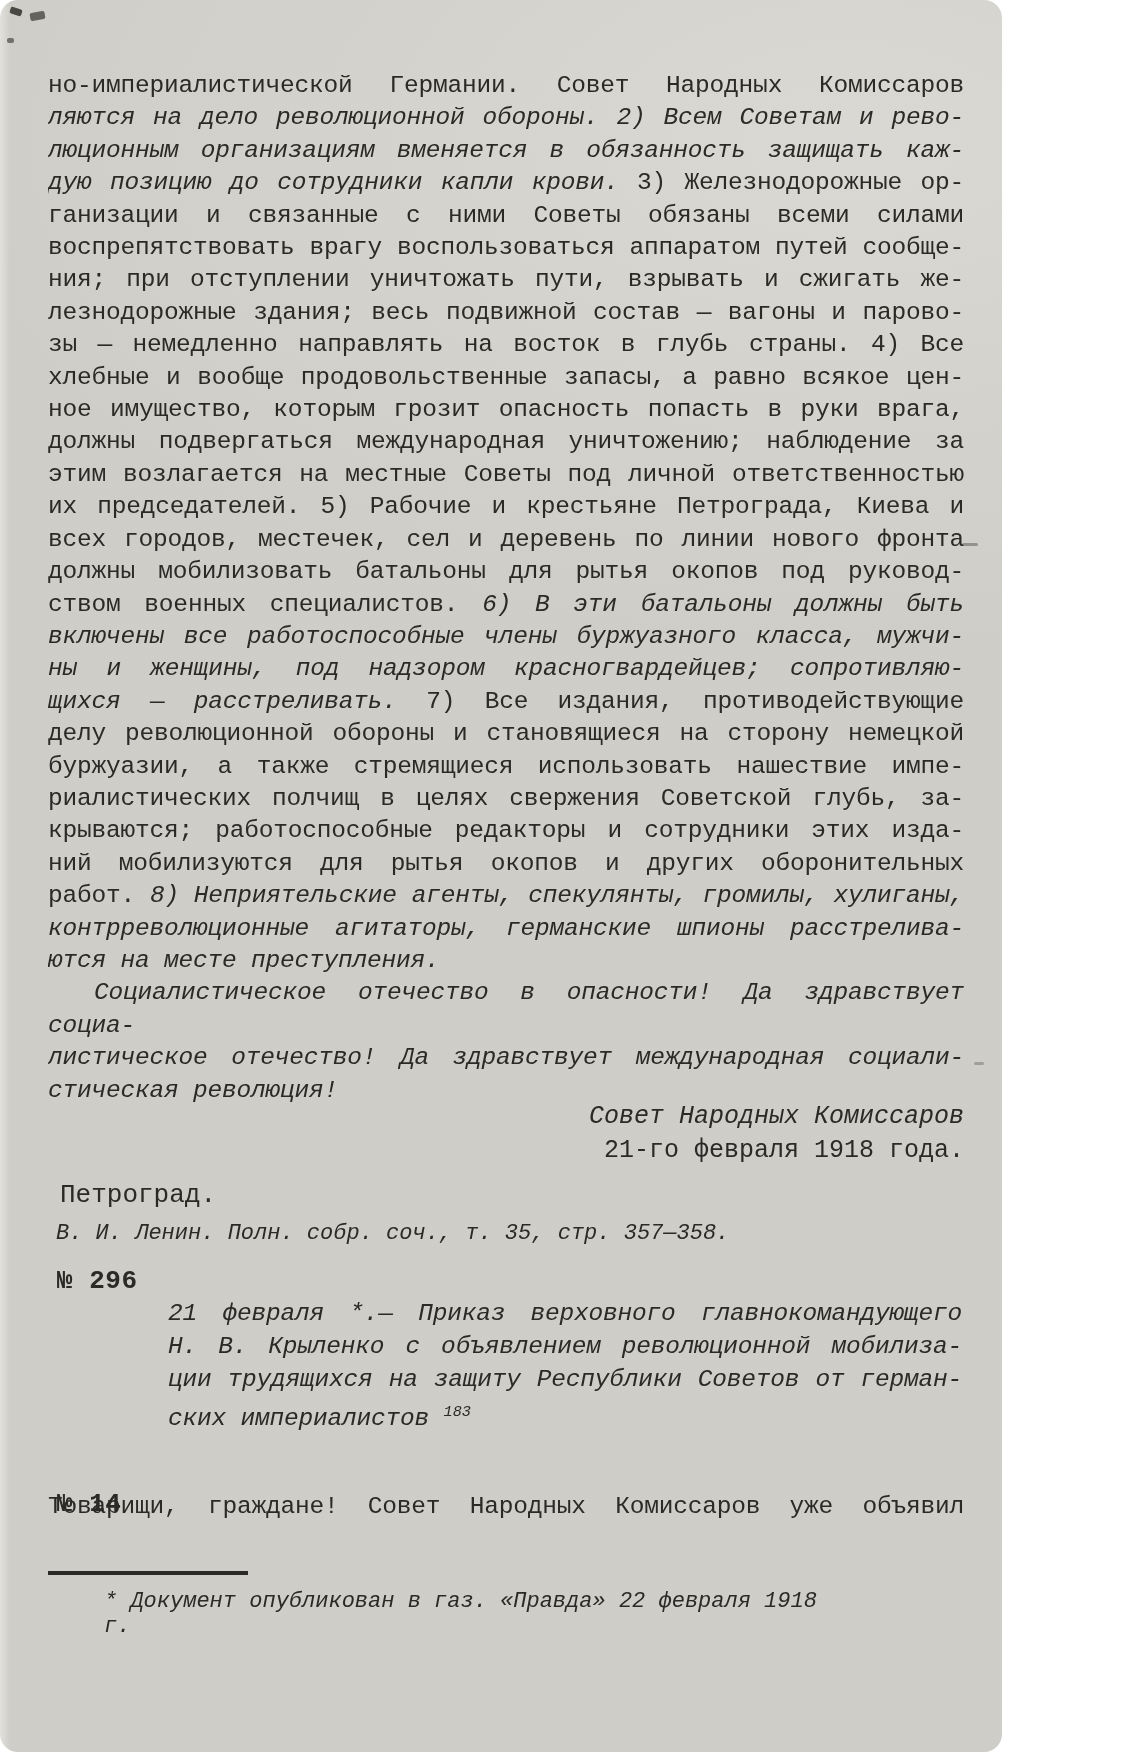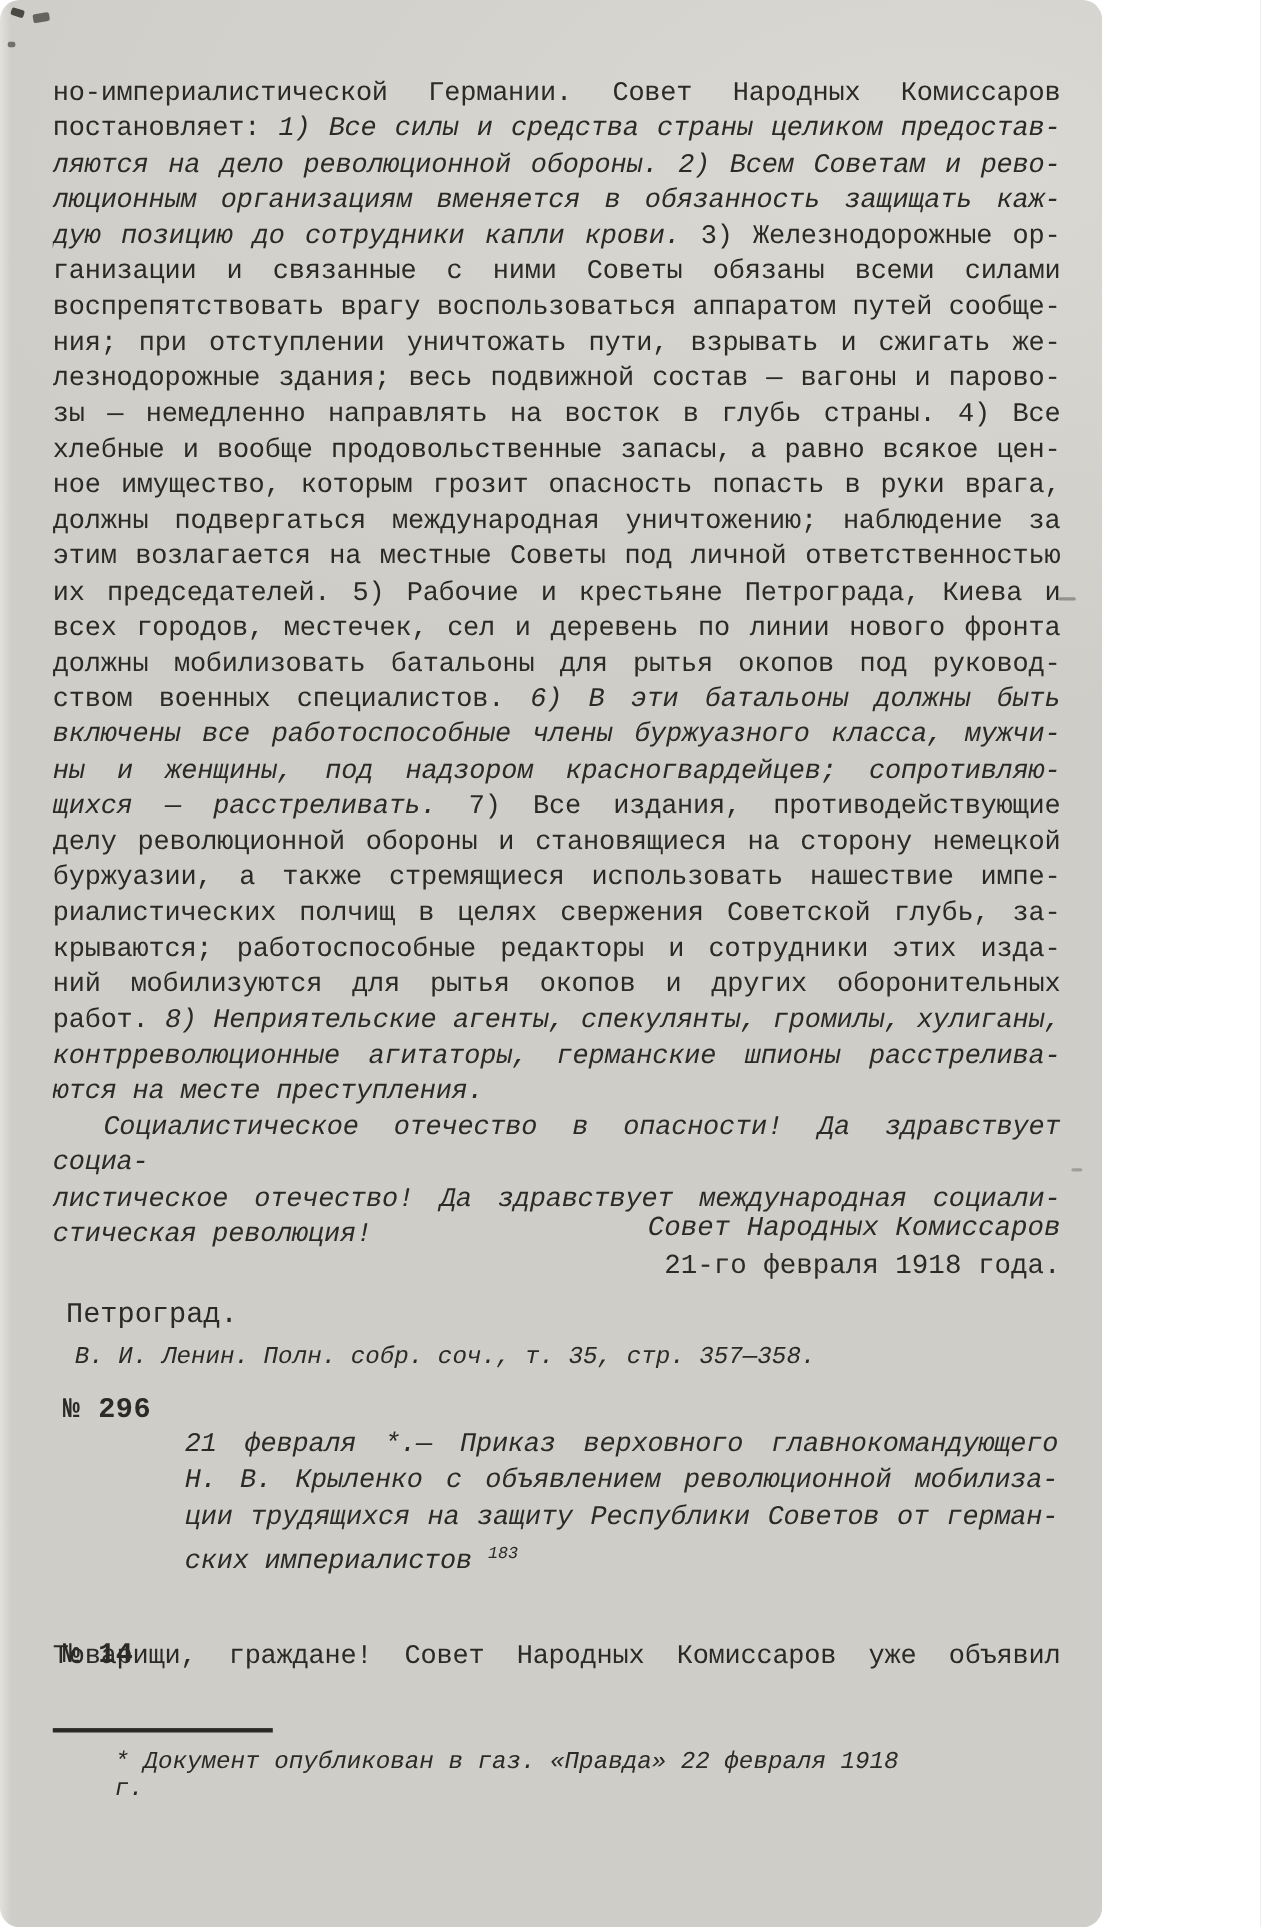--- a/index.html
+++ b/index.html
@@ -29,21 +29,21 @@
   #para-main {
     top: 70px; left: 48px; width: 916px;
     font-size: 24.5px; line-height: 32.4px; letter-spacing: -0.2px;
   }
   #para-slogan .tline:first-child { text-indent: 46px; }
   #signature {
     top: 1100px; left: 48px; width: 916px;
     text-align: right; font-size: 25px; line-height: 34px;
   }
   #place { top: 1180px; left: 60px; font-size: 26px; }
-  #source-line { top: 1221px; left: 68px; font-size: 22px; font-style: italic; }
+  #source-line { top: 1221px; left: 56px; font-size: 22px; font-style: italic; }
   .doc-number { font-size: 26px; font-weight: bold; letter-spacing: 0.5px; }
   #doc296-number { top: 1266px; left: 57px; }
   #doc296-heading {
     top: 1297px; left: 168px; width: 794px;
     font-size: 24.5px; line-height: 33px; font-style: italic; letter-spacing: -0.2px;
   }
   #doc14-number { top: 1449px; left: 57px; margin-top: 40px; }
   #doc14-body {
     top: 1490px; left: 48px; width: 916px;
     font-size: 24.5px; line-height: 33px; letter-spacing: -0.2px;
@@ -68,21 +68,20 @@
 
   <div class="speck" id="speck1"></div>
   <div class="speck" id="speck2"></div>
   <div class="speck" id="speck3"></div>
   <div class="speck" id="speck4"></div>
   <div class="speck" id="speck5"></div>
 
   <div class="abs" id="para-main">
     <div>
         <div class="tline"><span>но-империалистической Германии. Совет Народных Комиссаров</span></div>
-        <div class="tline"><span>постановляет: </span><span class="it">1) Все силы и средства страны целиком предостав-</span></div>
         <div class="tline"><span class="it">ляются на дело революционной обороны. 2) Всем Советам и рево-</span></div>
         <div class="tline"><span class="it">люционным организациям вменяется в обязанность защищать каж-</span></div>
         <div class="tline"><span class="it">дую позицию до сотрудники капли крови. </span><span>3) Железнодорожные ор-</span></div>
         <div class="tline"><span>ганизации и связанные с ними Советы обязаны всеми силами</span></div>
         <div class="tline"><span>воспрепятствовать врагу воспользоваться аппаратом путей сообще-</span></div>
         <div class="tline"><span>ния; при отступлении уничтожать пути, взрывать и сжигать же-</span></div>
         <div class="tline"><span>лезнодорожные здания; весь подвижной состав — вагоны и парово-</span></div>
         <div class="tline"><span>зы — немедленно направлять на восток в глубь страны. 4) Все</span></div>
         <div class="tline"><span>хлебные и вообще продовольственные запасы, а равно всякое цен-</span></div>
         <div class="tline"><span>ное имущество, которым грозит опасность попасть в руки врага,</span></div>

